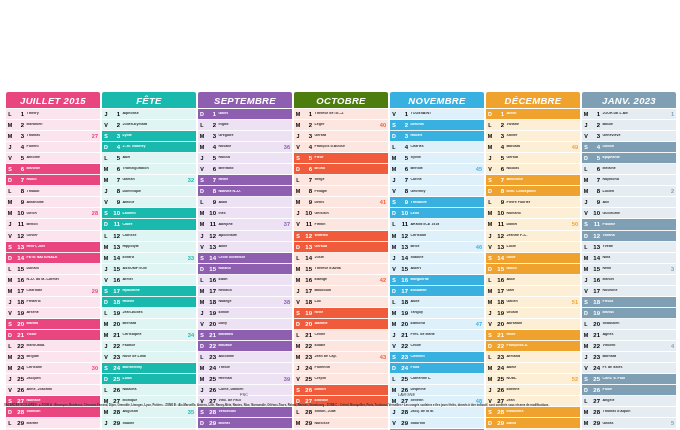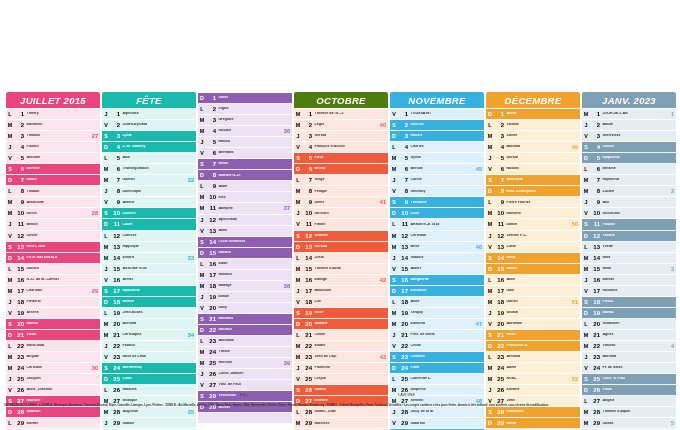--- a/index.html
+++ b/index.html
@@ -556,20 +556,21 @@
               <b>Sabine</b>
             </span>
             <span class="wk" style="color: rgb(25, 185, 174);"></span>
           </div>
           <div class="day" style="background: rgb(223, 245, 243);">
             <span class="wk" style="color: rgb(25, 185, 174);"></span>
           </div>
         </div>
       </div>
       <div class="month">
+        <div class="mhead" style="background: rgb(142, 95, 176);">SEPTEMBRE</div>
         <div class="days">
           <div class="day weekend" style="background: rgb(142, 95, 176);">
             <span class="dl">D</span>
             <span class="dn">1</span>
             <span class="saint">
               <b>Gilles</b>
             </span>
             <span class="wk" style="color: rgb(255, 255, 255);"></span>
           </div>
           <div class="day" style="background: rgb(236, 226, 243);">

